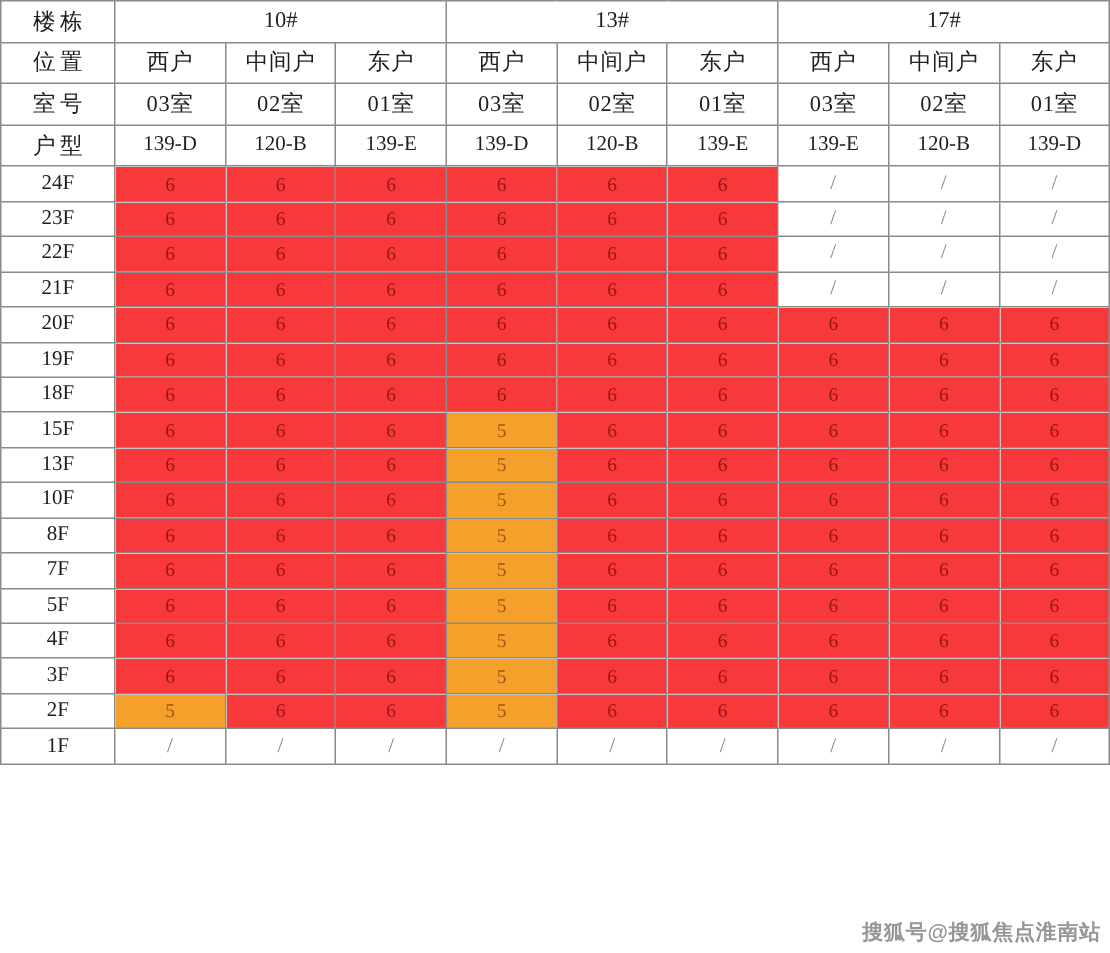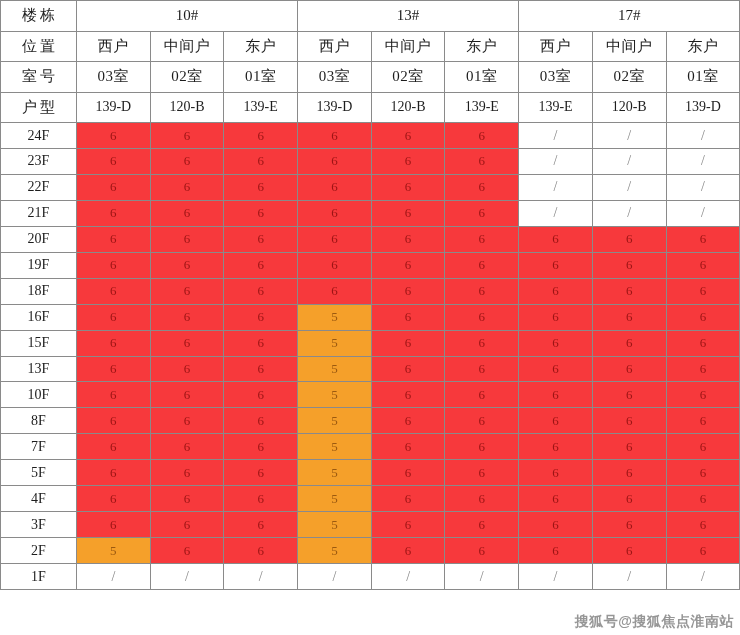--- a/index.html
+++ b/index.html
@@ -16,21 +16,21 @@
   }
   #sheet {
     width: 740px;
     height: 635px;
     position: relative;
   }
   table.grid {
     border-collapse: collapse;
     table-layout: fixed;
     width: 740px;
-    height: 590px;
+    height: 510px;
   }
   table.grid td {
     border: 1px solid #8a8a8a;
     text-align: center;
     vertical-align: middle;
     padding: 0;
     overflow: hidden;
     white-space: nowrap;
   }
   
@@ -241,32 +241,20 @@
           <td class="cell sold" style="background: rgb(247, 57, 60); color: rgb(156, 20, 20);">6</td>
           <td class="cell sold" style="background: rgb(247, 57, 60); color: rgb(156, 20, 20);">6</td>
           <td class="cell sold" style="background: rgb(247, 57, 60); color: rgb(156, 20, 20);">6</td>
           <td class="cell sold" style="background: rgb(247, 57, 60); color: rgb(156, 20, 20);">6</td>
           <td class="cell sold" style="background: rgb(247, 57, 60); color: rgb(156, 20, 20);">6</td>
           <td class="cell sold" style="background: rgb(247, 57, 60); color: rgb(156, 20, 20);">6</td>
           <td class="cell sold" style="background: rgb(247, 57, 60); color: rgb(156, 20, 20);">6</td>
           <td class="cell sold" style="background: rgb(247, 57, 60); color: rgb(156, 20, 20);">6</td>
         </tr>
         <tr>
-          <td class="floor">16F</td>
-          <td class="cell sold" style="background: rgb(247, 57, 60); color: rgb(156, 20, 20);">6</td>
-          <td class="cell sold" style="background: rgb(247, 57, 60); color: rgb(156, 20, 20);">6</td>
-          <td class="cell sold" style="background: rgb(247, 57, 60); color: rgb(156, 20, 20);">6</td>
-          <td class="cell avail" style="background: rgb(245, 160, 42); color: rgb(156, 90, 16);">5</td>
-          <td class="cell sold" style="background: rgb(247, 57, 60); color: rgb(156, 20, 20);">6</td>
-          <td class="cell sold" style="background: rgb(247, 57, 60); color: rgb(156, 20, 20);">6</td>
-          <td class="cell sold" style="background: rgb(247, 57, 60); color: rgb(156, 20, 20);">6</td>
-          <td class="cell sold" style="background: rgb(247, 57, 60); color: rgb(156, 20, 20);">6</td>
-          <td class="cell sold" style="background: rgb(247, 57, 60); color: rgb(156, 20, 20);">6</td>
-        </tr>
-        <tr>
           <td class="floor">15F</td>
           <td class="cell sold" style="background: rgb(247, 57, 60); color: rgb(156, 20, 20);">6</td>
           <td class="cell sold" style="background: rgb(247, 57, 60); color: rgb(156, 20, 20);">6</td>
           <td class="cell sold" style="background: rgb(247, 57, 60); color: rgb(156, 20, 20);">6</td>
           <td class="cell avail" style="background: rgb(245, 160, 42); color: rgb(156, 90, 16);">5</td>
           <td class="cell sold" style="background: rgb(247, 57, 60); color: rgb(156, 20, 20);">6</td>
           <td class="cell sold" style="background: rgb(247, 57, 60); color: rgb(156, 20, 20);">6</td>
           <td class="cell sold" style="background: rgb(247, 57, 60); color: rgb(156, 20, 20);">6</td>
           <td class="cell sold" style="background: rgb(247, 57, 60); color: rgb(156, 20, 20);">6</td>
           <td class="cell sold" style="background: rgb(247, 57, 60); color: rgb(156, 20, 20);">6</td>

